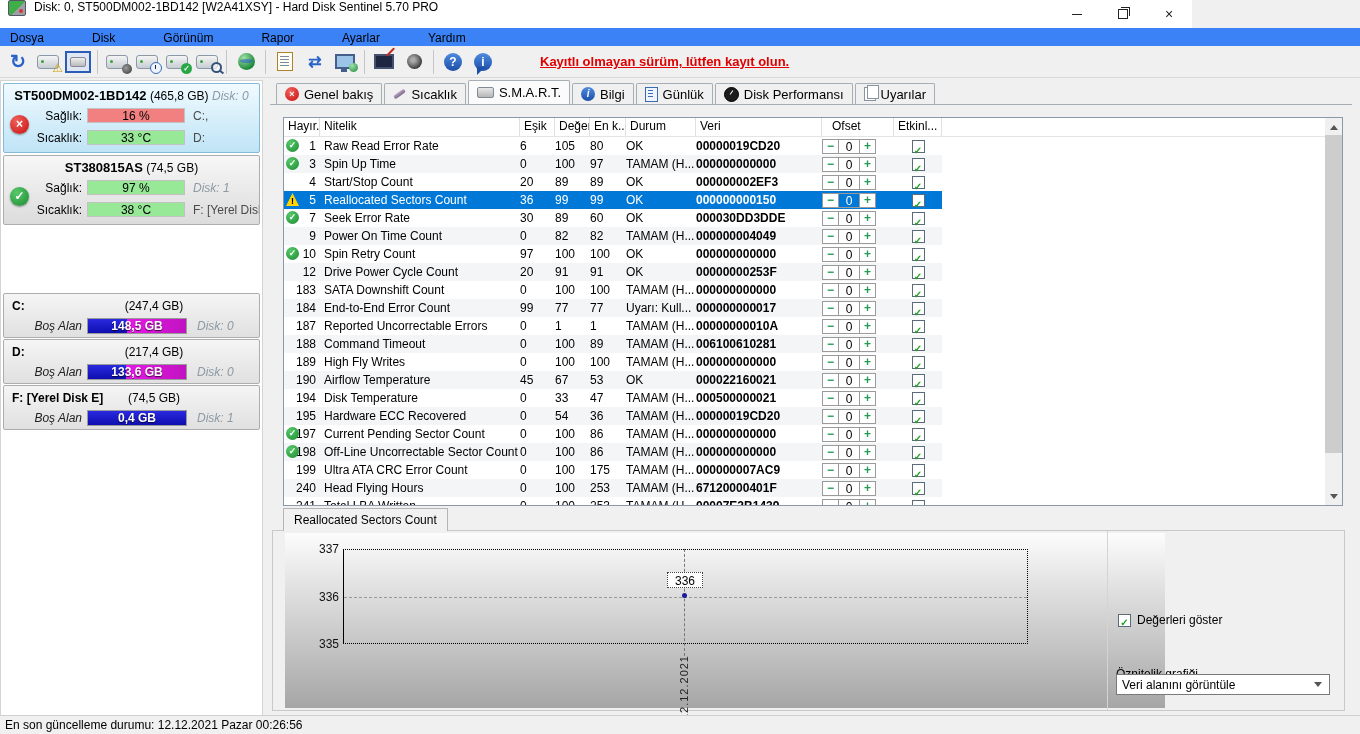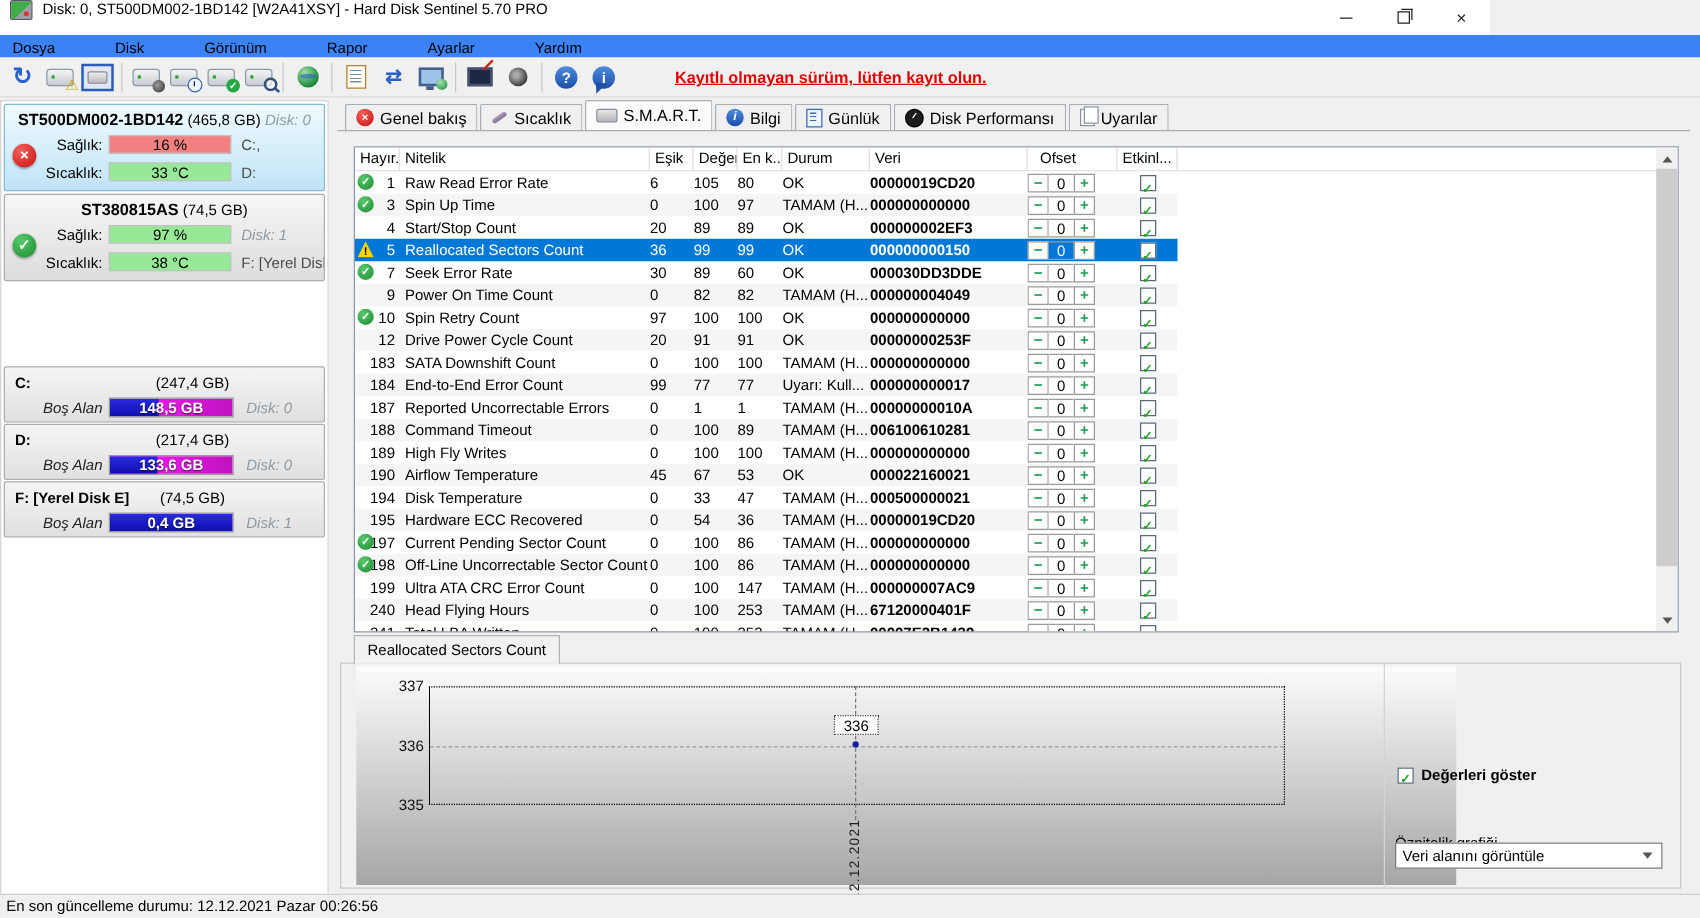--- a/index.html
+++ b/index.html
@@ -132,21 +132,21 @@
   .midline{position:absolute;left:0;right:0;top:47px;border-top:1px dashed #999;}
   .vline{position:absolute;left:399px;top:16px;height:107px;border-left:1px dashed #777;}
   .dpoint{position:absolute;left:397px;top:60px;width:5px;height:5px;border-radius:50%;background:#1c1c9c;}
   .dlabel{position:absolute;left:382px;top:39px;width:36px;height:16px;background:rgba(255,255,255,.9);border:1px dotted #444;text-align:center;line-height:16px;font-size:12px;box-sizing:border-box;}
   .ytick{position:absolute;left:20px;width:34px;text-align:right;font-size:12px;color:#111;}
   .xtick{position:absolute;left:393px;top:122px;writing-mode:vertical-rl;transform:rotate(180deg);font-size:11px;color:#222;letter-spacing:1px;}
   .flags-div{position:absolute;left:834px;top:0;bottom:0;width:1px;background:#d4d4d4;}
   .flags{position:absolute;left:843px;top:10px;width:220px;}
   .flags-title{margin-bottom:2px;}
   .flags-bold{font-weight:bold;line-height:14px;}
-  .cbrow{position:absolute;left:845px;top:82px;display:flex;align-items:flex-end;gap:6px;font-weight:bold;}
+  .cbrow{position:absolute;left:845px;top:82px;display:flex;align-items:flex-end;gap:6px;}
   .attr-label{position:absolute;left:843px;top:136px;}
   .dropdown{position:absolute;left:843px;top:143px;width:214px;height:21px;background:#fff;border:1px solid #7a7a7a;box-sizing:border-box;display:flex;align-items:center;padding-left:5px;}
   .dd-arrow{margin-left:auto;margin-right:7px;width:0;height:0;border:4px solid transparent;border-top:5px solid #555;margin-top:4px;}
   
   .statusbar{position:absolute;left:0;bottom:0;width:1360px;height:19px;background:#f0f0f0;border-top:1px solid #d0d0d0;box-sizing:border-box;display:flex;align-items:center;padding-left:5px;}
 </style>
 </head>
 <body>
 
 <div class="titlebar">
@@ -680,21 +680,21 @@
     </div>
     <div class="c w-etk c-etk">
           <span class="cb checked"></span>
         </div>
   </div>
       <div class="trow">
     <div class="c w-num c-num"><span>199</span></div>
     <div class="c w-name c-name">Ultra ATA CRC Error Count</div>
     <div class="c w-esik">0</div>
     <div class="c w-deger">100</div>
-    <div class="c w-enk">147</div>
+    <div class="c w-enk">175</div>
     <div class="c w-durum">TAMAM (H...</div>
     <div class="c w-veri c-veri">000000007AC9</div>
     <div class="c w-ofset c-ofset">
       <span class="st-btn">−</span>
       <span class="st-val">0</span>
       <span class="st-btn">+</span>
     </div>
     <div class="c w-etk c-etk">
           <span class="cb checked"></span>
         </div>

